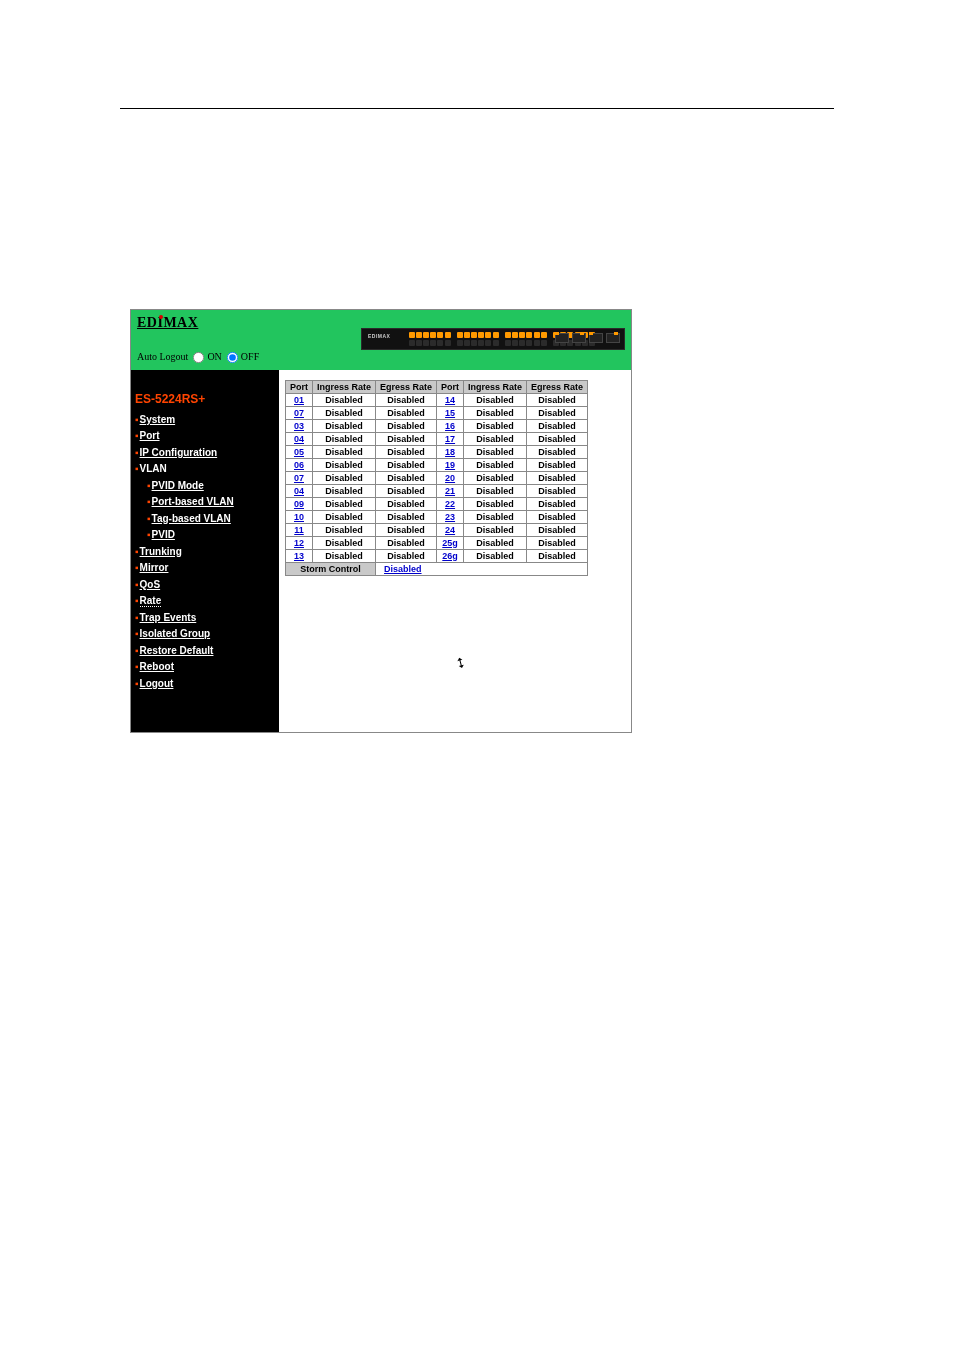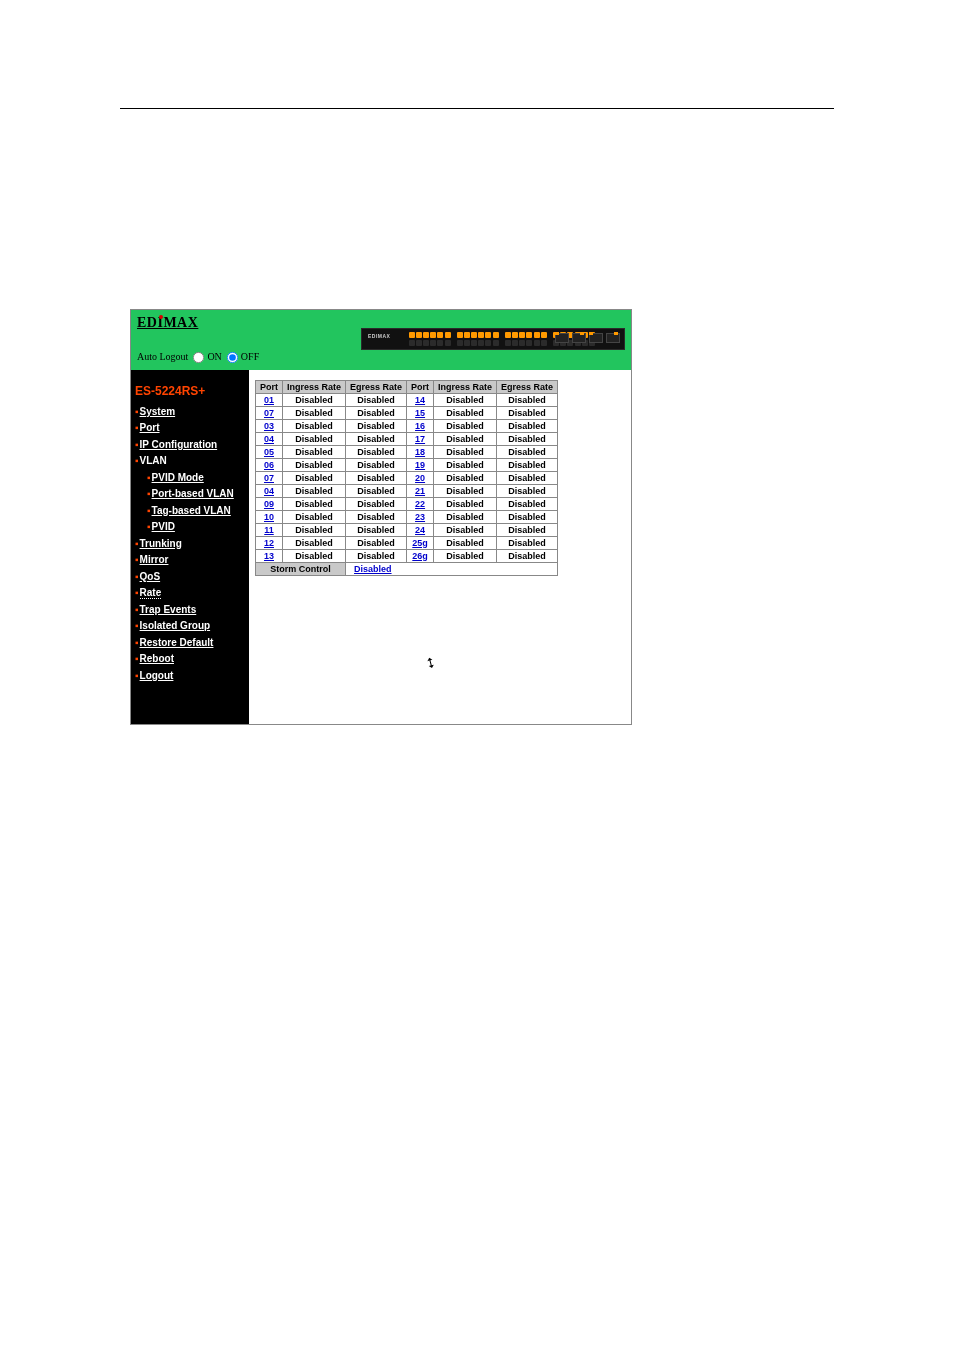--- a/index.html
+++ b/index.html
@@ -116,25 +116,25 @@
     top: -2px;
     width: 4px;
     height: 3px;
     background: #ff9900;
   }
   .gslot.first::after { right: 9px; }
   .app-body {
     display: flex;
   }
   .sidebar {
-    width: 118px;
+    width: 148px;
     background: #000;
     color: #fff;
     font-size: 10px;
-    padding: 12px 0 40px 0;
+    padding: 20px 0 40px 0;
     line-height: 1.65;
     font-family: Verdana, Arial, sans-serif;
   }
   .sidebar .model {
     color: #ff4400;
     font-weight: bold;
     font-size: 12px;
     padding: 0 4px 2px 4px;
   }
   .sidebar a, .sidebar .navtext {

